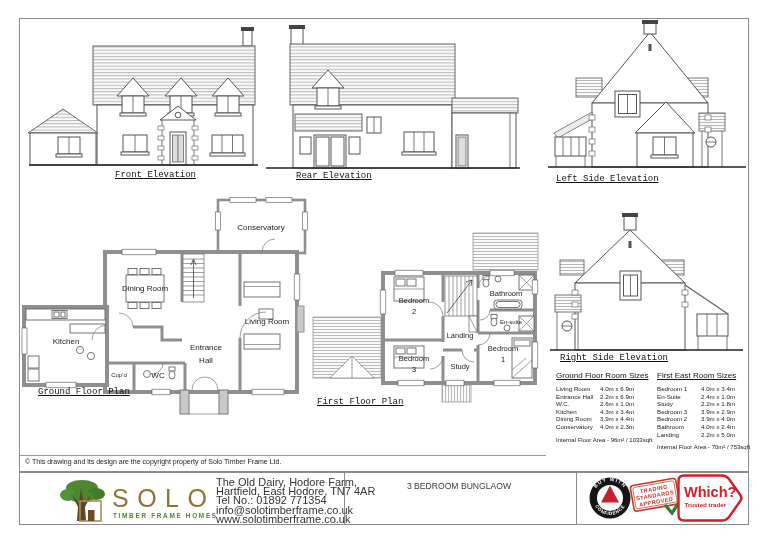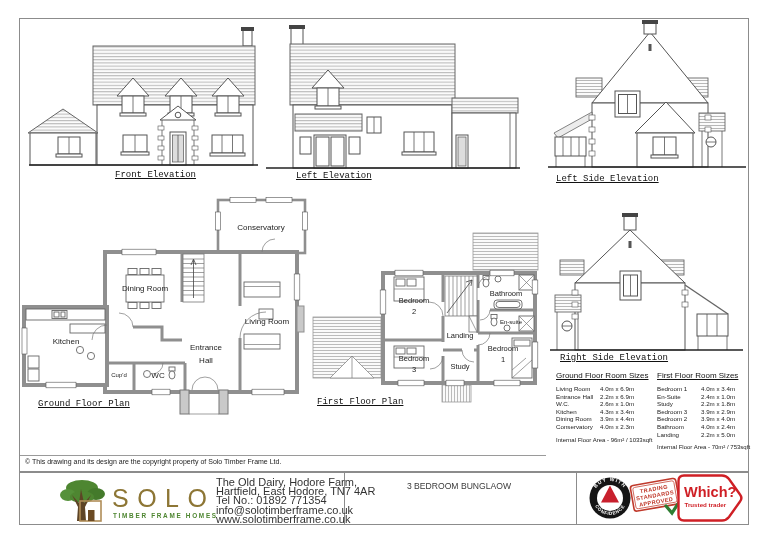--- a/index.html
+++ b/index.html
@@ -152,21 +152,21 @@
       </g>
     <g>
       <rect x="186" y="74" width="66" height="15" fill="url(#reH)" stroke="#666" stroke-width="1"></rect>
       <rect x="186" y="89" width="64" height="55" class="wl"></rect>
       <rect x="190" y="111" width="12" height="33" class="wl"></rect>
         <rect x="192" y="113" width="8" height="29" fill="#ddd" stroke="#555" stroke-width="0.7"></rect>
       <line x1="244" y1="89" x2="244" y2="144" class="ln"></line>
     </g>
     <line x1="0" y1="144" x2="254" y2="144" class="gnd"></line>
   </svg>
-  <div class="dlabel" style="left:296px;top:171px">Left Elevation</div>
+  <div class="dlabel" style="left:296px;top:171px">Rear Elevation</div>
 
   <svg style="left:546px;top:20px" width="202" height="165" viewBox="0 0 202 165">
     <defs>
         <pattern id="leH" width="6" height="3" patternUnits="userSpaceOnUse">
           <rect width="6" height="3" fill="#fbfbfb"></rect>
           <line x1="0" y1="0.5" x2="6" y2="0.5" stroke="#9a9a9a" stroke-width="0.7"></line>
         </pattern>
       </defs>
     <rect x="30" y="58" width="26" height="19" fill="url(#leH)" stroke="#666" stroke-width="0.9"></rect>
     <rect x="132" y="58" width="30" height="19" fill="url(#leH)" stroke="#666" stroke-width="0.9"></rect>
@@ -346,21 +346,21 @@
     <rect class="tick" x="24" y="194.2" width="30" height="5.6"></rect>
     <text class="rm" x="239" y="42">Conservatory</text>
     <text class="rm" x="44" y="156">Kitchen</text>
     <text class="rm" x="123" y="103">Dining Room</text>
     <text class="rm" x="245" y="136">Living Room</text>
     <text class="rm" x="184" y="162">Entrance</text>
     <text class="rm" x="184" y="175">Hall</text>
     <text class="rm" x="136" y="190">WC</text>
     <text class="rm sm" x="97" y="189">Cup'd</text>
   </svg>
-  <div class="dlabel" style="left:38px;top:399px">Ground Floor Plan</div>
+  <div class="dlabel" style="left:38px;top:387px">Ground Floor Plan</div>
 
   <svg style="left:310px;top:230px" width="240" height="192" viewBox="0 0 240 192">
     <defs>
       <pattern id="ffH" width="6" height="3" patternUnits="userSpaceOnUse">
           <rect width="6" height="3" fill="#fafafa"></rect>
           <line x1="0" y1="0.5" x2="6" y2="0.5" stroke="#a0a0a0" stroke-width="0.7"></line>
         </pattern>
       <pattern id="ffV" width="3" height="6" patternUnits="userSpaceOnUse">
           <rect width="3" height="6" fill="#fafafa"></rect>
           <line x1="0.5" y1="0" x2="0.5" y2="6" stroke="#a0a0a0" stroke-width="0.7"></line>
@@ -485,21 +485,21 @@
         <span>3.9m x 4.4m</span>
       </div>
     <div class="trow">
         <span class="tn">Conservatory</span>
         <span>4.0m x 2.3m</span>
       </div>
     <div class="tarea">Internal Floor Area - 96m² / 1033sqft</div>
   </div>
 
   <div class="rtable" style="left:657px;top:371px">
-    <div class="tt">First Floor Room Sizes</div>
+    <div class="tt">First East Room Sizes</div>
     <div class="trow">
         <span class="tn">Bedroom 1</span>
         <span>4.0m x 3.4m</span>
       </div>
     <div class="trow">
         <span class="tn">En-Suite</span>
         <span>2.4m x 1.0m</span>
       </div>
     <div class="trow">
         <span class="tn">Study</span>

